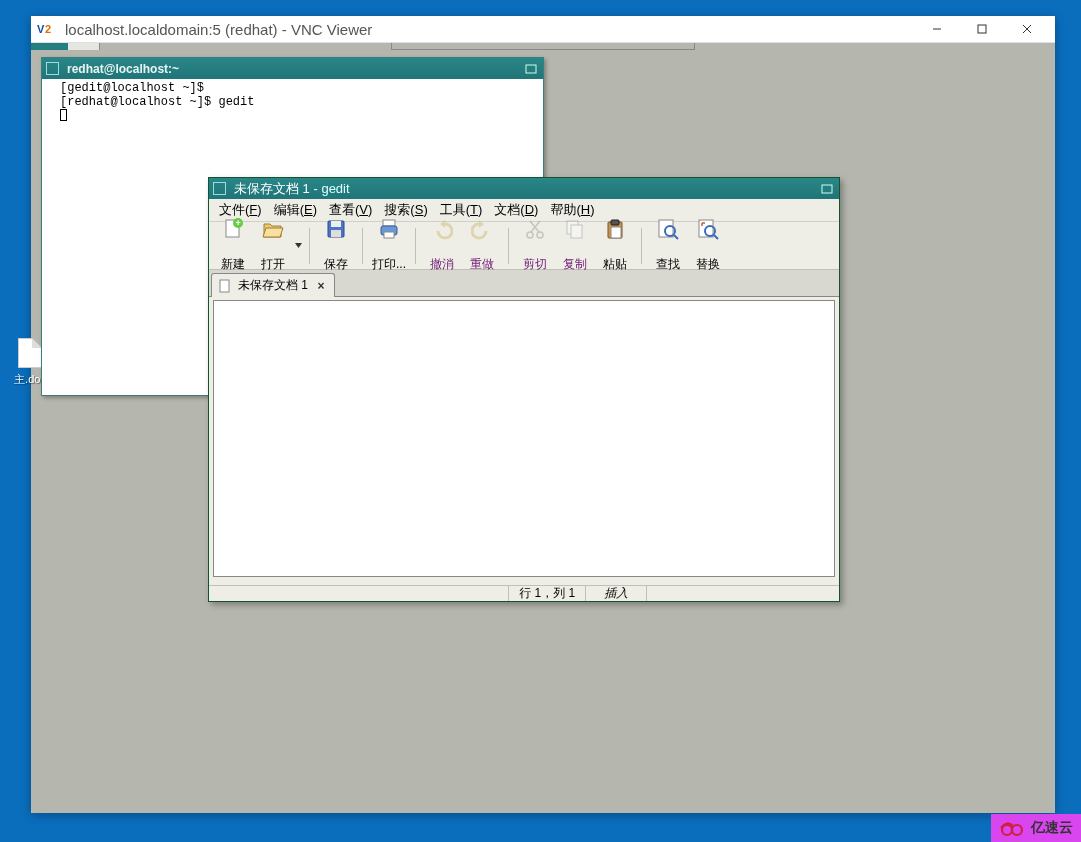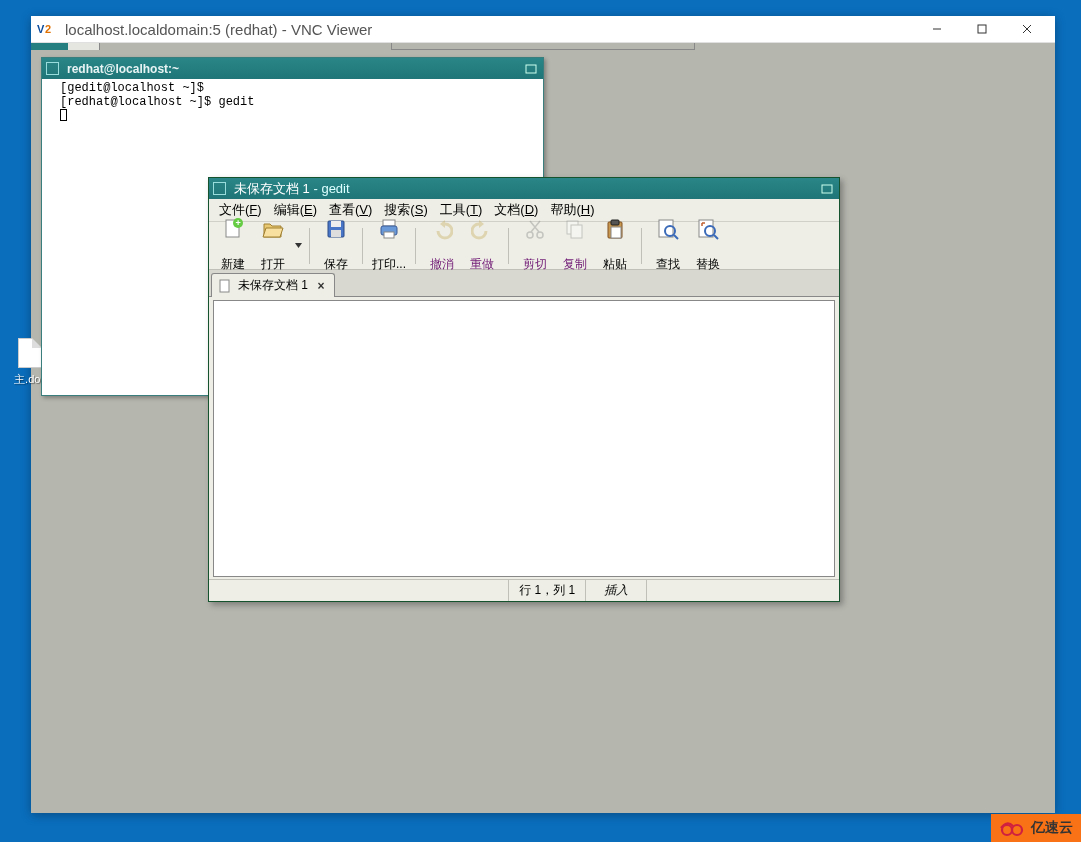--- a/index.html
+++ b/index.html
@@ -57,28 +57,28 @@
 .tb-btn-label { margin-top: 16px; }
 .tb-dropdown { width: 10px; display: flex; align-items: center; justify-content: center; height: 44px; }
 
 .gedit-tabs { height: 27px; background: #d8d8d0; border-bottom: 1px solid #888; display: flex; align-items: flex-end; padding-left: 2px; }
 .gedit-tab { height: 24px; background: #eeeee6; border: 1px solid #888; border-bottom: none; border-radius: 3px 3px 0 0; display: flex; align-items: center; padding: 0 6px; gap: 6px; font-size: 12px; position: relative; bottom: -1px; }
 .gedit-tab-icon { width: 14px; height: 14px; }
 .gedit-tab-close { width: 14px; height: 14px; display: flex; align-items: center; justify-content: center; cursor: pointer; font-weight: bold; color: #333; }
 
 .gedit-editor { position: absolute; left: 4px; right: 4px; top: 122px; bottom: 24px; background: #fff; border: 1px solid #888; }
 
-.gedit-status { position: absolute; left: 0; right: 0; bottom: 0; height: 22px; background: #eeeee6; border-top: 1px solid #c0c0b8; display: flex; align-items: flex-start; font-size: 12px; color: #000; }
+.gedit-status { position: absolute; left: 0; right: 0; bottom: 0; height: 16px; background: #eeeee6; border-top: 1px solid #c0c0b8; display: flex; align-items: flex-start; font-size: 12px; color: #000; }
 .gedit-status-left { flex: 0.63; border-right: 1px solid #c0c0b8; height: 100%; }
 .gedit-status-cursor { padding: 0 10px; border-right: 1px solid #c0c0b8; height: 100%; display: flex; align-items: center; }
 .gedit-status-insert { padding: 0 18px; height: 100%; display: flex; align-items: center; border-right: 1px solid #c0c0b8; font-style: italic; }
 .gedit-status-grip { width: 16px; height: 100%; }
 
 
-.watermark { position: absolute; right: 0; bottom: 0; height: 28px; background: #f97316; padding: 8px 8px; display: flex; align-items: center; gap: 4px; font-size: 14px; color: #333; font-weight: bold; }
+.watermark { position: absolute; right: 0; bottom: 0; height: 28px; background: #d946ef; padding: 8px 8px; display: flex; align-items: center; gap: 4px; font-size: 14px; color: #333; font-weight: bold; }
 .wm-logo { width: 28px; height: 18px; }
 </style>
 </head>
 <body>
 
 <div class="vnc-window">
   <div class="vnc-titlebar">
     <span class="vnc-logo">
       <svg width="20" height="14" viewBox="0 0 20 14">
           <text x="0" y="11" font-size="11" font-weight="bold" fill="#0a4b9c">V</text>

